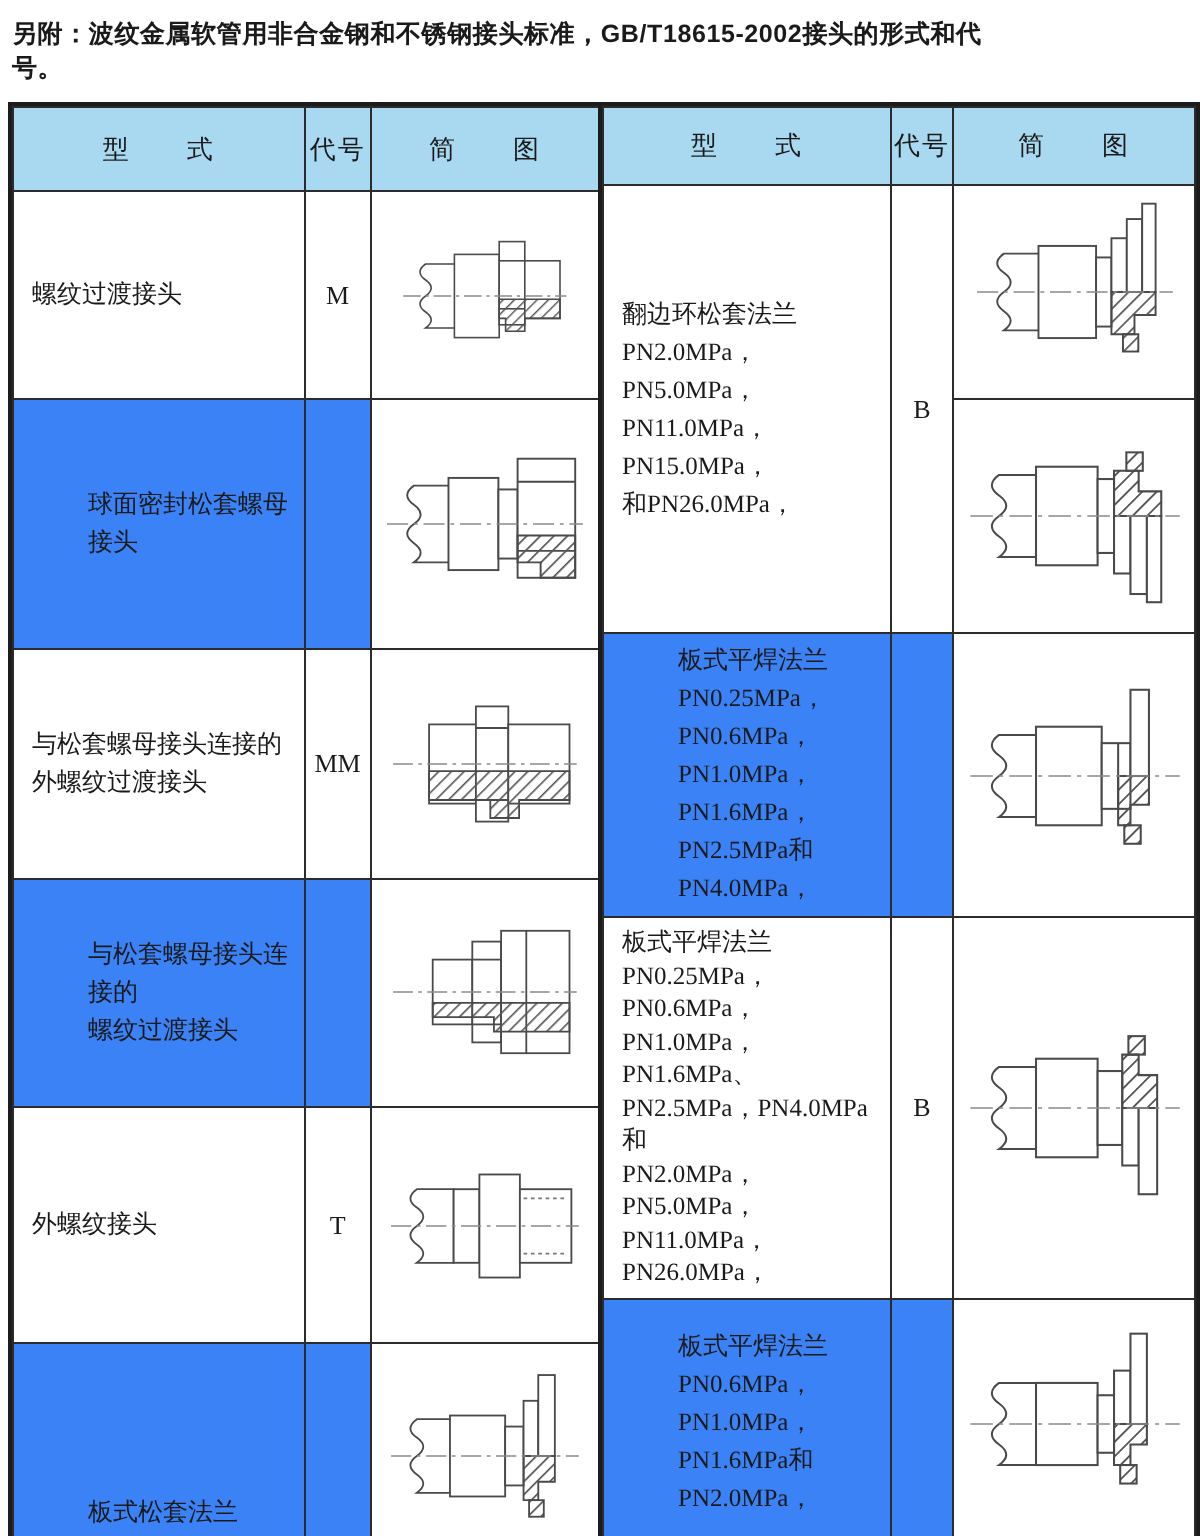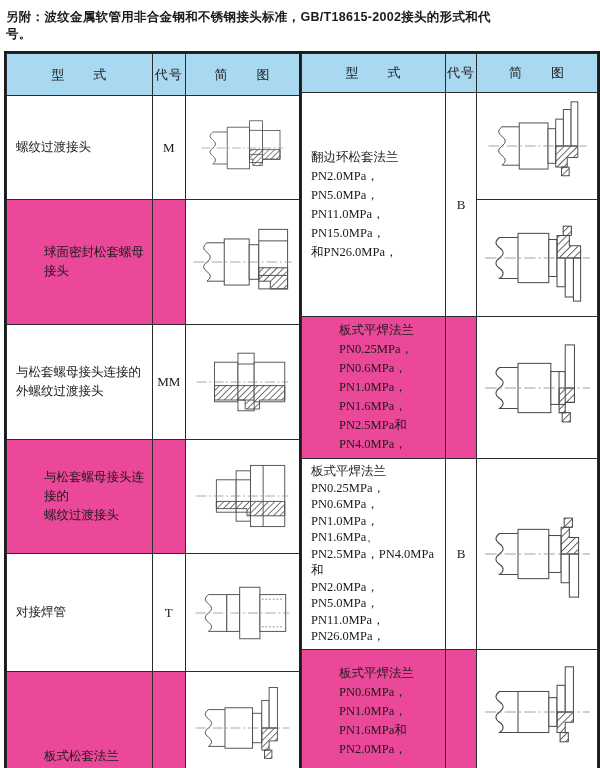--- a/index.html
+++ b/index.html
@@ -11,21 +11,21 @@
   table{border-collapse:collapse;table-layout:fixed;}
   .half-left{width:296px;border-right:2px solid #1c1c1c;}
   .half-right{width:296px;border-left:1px solid #1c1c1c;}
   td,th{border:1px solid #2b2b2b;padding:0;overflow:hidden;}
   th{background:#a9d8f1;height:38px;font-weight:normal;font-size:13px;letter-spacing:1px;margin-top:20px;}
   .type-cell{font-size:12.5px;line-height:19px;padding:4px 4px 4px 9px;
     vertical-align:middle;white-space:pre-line;}
   .tight{line-height:16.5px;}
   .code-cell{text-align:center;vertical-align:middle;font-size:13px;}
   .diag-cell{text-align:center;vertical-align:middle;background:#fff;padding:1px;}
-  .hl{background:#ec4899;padding-left:37px;}
+  .hl{background:#3b82f6;padding-left:37px;}
   .h86{height:86px}.h106{height:106px}.h97{height:97px}.h96{height:96px}
   .h100{height:100px}.h102{height:102px}.h104{height:104px}.h114{height:114px}
   .h122{height:122px}.h116{height:116px}.h115{height:115px}
   svg.d{display:block;margin:0 auto;}
   .w{fill:#fff;stroke:#4a4a4a;stroke-width:1;}
   .ht{fill:url(#h);stroke:#4a4a4a;stroke-width:1;}
   .ln{stroke:#4a4a4a;stroke-width:1;}
   .cl{stroke:#8a8a8a;stroke-width:0.8;stroke-dasharray:11 3 2 3;}
   .dsh{stroke:#777;stroke-width:0.9;stroke-dasharray:2 2;}
   .defs-holder{position:absolute;width:0;height:0;overflow:hidden;}
@@ -119,21 +119,21 @@
             <line class="ln" x1="50" y1="32" x2="66" y2="32"></line>
                 <line class="ln" x1="50" y1="68" x2="66" y2="68"></line>
             <rect class="w" x="66" y="16" width="38" height="68"></rect>
             <line class="ln" x1="80" y1="16" x2="80" y2="84"></line>
             <path class="ht" d="M28,56 H104 V72 H62 V64 H28 Z"></path>
             <line class="cl" x1="6" y1="50" x2="108" y2="50"></line>
           </svg>
         </td>
       </tr>
       <tr>
-        <td class="type-cell h100">对接焊管</td>
+        <td class="type-cell h100">外螺纹接头</td>
         <td class="code-cell">T</td>
         <td class="diag-cell">
           <svg class="d" width="110" height="92" viewBox="0 0 113 100" preserveAspectRatio="xMidYMid meet">
             <use href="#hoseP"></use>
             <rect class="w" x="40" y="30" width="14" height="40"></rect>
             <rect class="w" x="54" y="22" width="22" height="56"></rect>
             <rect class="w" x="76" y="30" width="28" height="40"></rect>
             <line class="dsh" x1="78" y1="35" x2="102" y2="35"></line>
                 <line class="dsh" x1="78" y1="65" x2="102" y2="65"></line>
             <line class="cl" x1="6" y1="50" x2="108" y2="50"></line>

